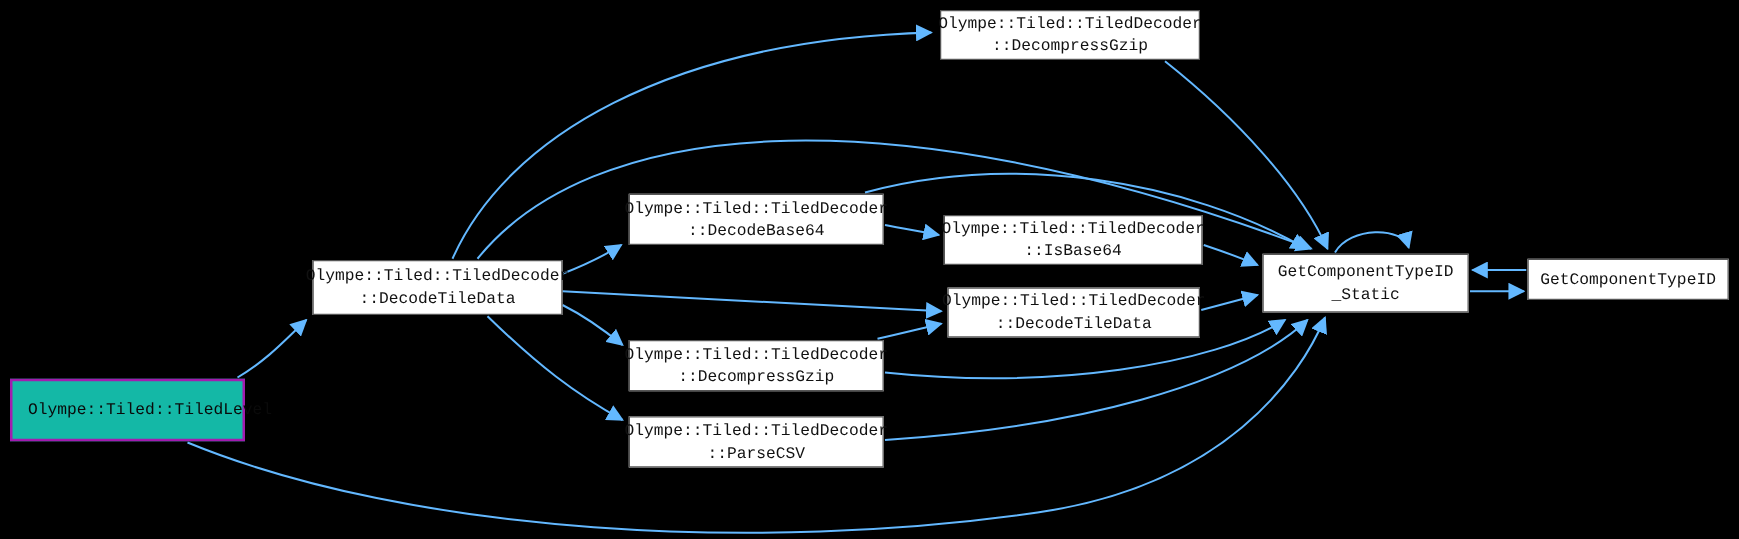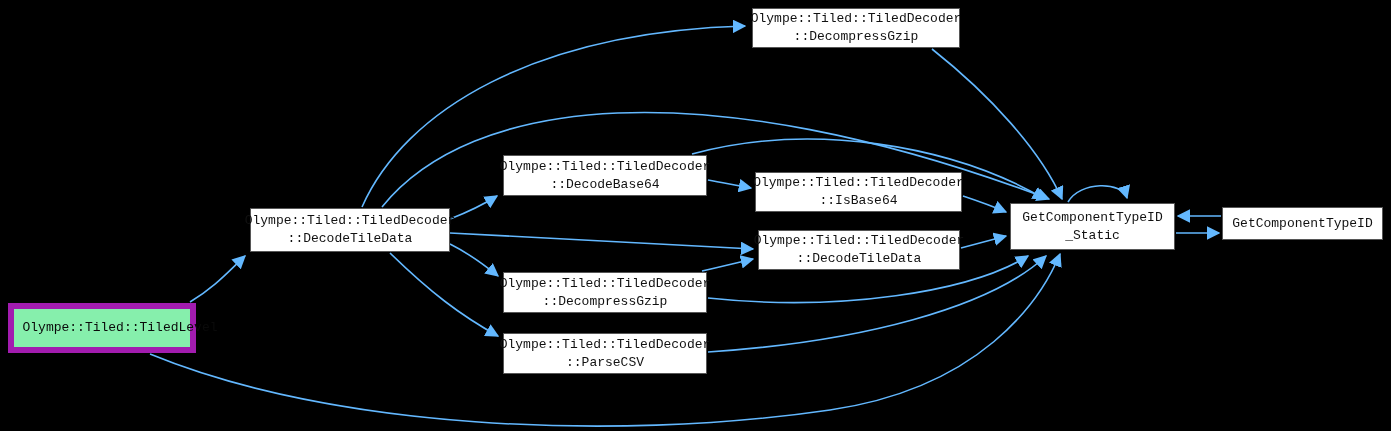--- a/index.html
+++ b/index.html
@@ -34,22 +34,22 @@
     display: flex;
     flex-direction: column;
     align-items: center;
     justify-content: center;
     text-align: center;
     white-space: nowrap;
     cursor: pointer;
     font-family: Liberation Mono, monospace;
   }
   .node.highlighted {
-    background: #86efac;
-    border: 6px solid #a21caf;
+    background: #14b8a6;
+    border: 2px solid #a21caf;
     color: #0a0a0a;
     padding-left: 36px;
   }
   .edge {
     fill: none;
     stroke-width: 1.6px;
   }
 </style>
 </head>
 <body>

